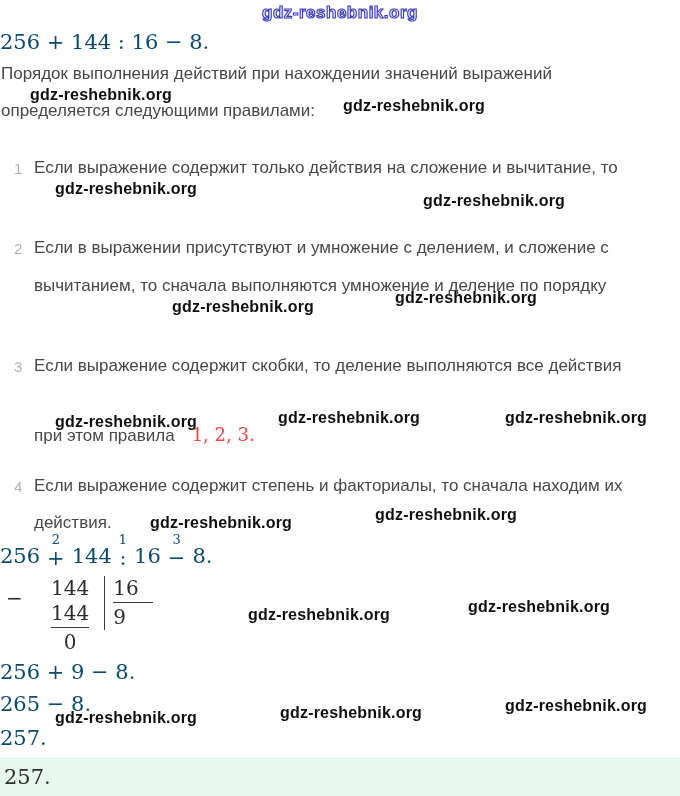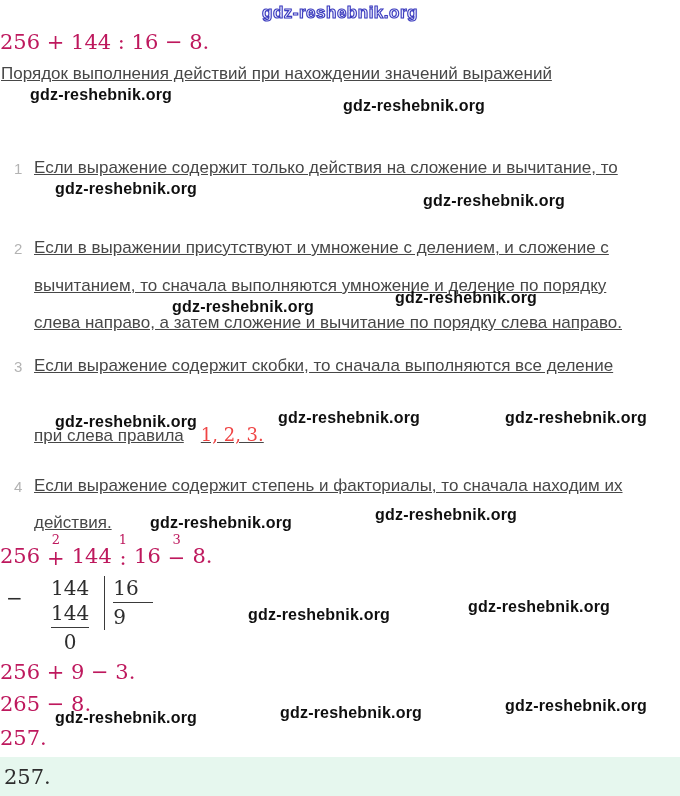--- a/index.html
+++ b/index.html
@@ -16,29 +16,28 @@
   .wm-top{
     position:absolute;left:50%;top:3px;transform:translateX(-50%);
     font-family:"Liberation Sans",sans-serif;font-size:17px;font-weight:700;
     letter-spacing:0.5px;color:#eef0ff;-webkit-text-stroke:1.1px #3d3dbe;
     text-shadow:0 0 1px #5252c8;white-space:nowrap;
   }
   
   .txt{
     position:absolute;font-size:17px;line-height:19px;color:#474747;
     white-space:nowrap;
-    text-decoration:underline;
   }
   .rnum{
     position:absolute;font-size:15px;color:#b3b3b3;line-height:19px;
   }
   
   .math{
     position:absolute;font-family:"DejaVu Serif","Liberation Serif",serif;
-    font-size:21px;color:#be185d;white-space:nowrap;line-height:24px;
+    font-size:21px;color:#0c4a6e;white-space:nowrap;line-height:24px;
   }
   .mathinline{
     font-family:"DejaVu Serif","Liberation Serif",serif;
     font-size:18px;color:#ef4444;margin-left:17px;
   }
   
   .annotated{display:flex;align-items:flex-end;gap:7px;}
   .opwrap{display:inline-flex;flex-direction:column;align-items:center;line-height:20px;}
   .sup{font-size:13px;line-height:13px;margin-bottom:2px;}
   
@@ -67,41 +66,41 @@
 <body>
 
 <div class="page">
 
   <div class="wm-top">gdz-reshebnik.org</div>
 
   <div class="math" style="left:0;top:30px">256 + 144 : 16 − 8.</div>
 
   <div class="txt" style="left:1px;top:64px">Порядок выполнения действий при нахождении значений выражений</div>
   <div class="wm" style="left:30px;top:86px">gdz-reshebnik.org</div>
+  <div class="txt" style="left:1px;top:101px">определяется следующими правилами:</div>
   <div class="wm" style="left:343px;top:97px">gdz-reshebnik.org</div>
 
   <div class="rnum" style="left:14px;top:159px">1</div>
   <div class="txt" style="left:34px;top:158px">Если выражение содержит только действия на сложение и вычитание, то</div>
   <div class="wm" style="left:55px;top:180px">gdz-reshebnik.org</div>
   <div class="wm" style="left:423px;top:192px">gdz-reshebnik.org</div>
 
   <div class="rnum" style="left:14px;top:239px">2</div>
   <div class="txt" style="left:34px;top:276px">вычитанием, то сначала выполняются умножение и деление по порядку</div>
   <div class="txt" style="left:34px;top:238px">Если в выражении присутствуют и умножение с делением, и сложение с</div>
   <div class="wm" style="left:395px;top:289px">gdz-reshebnik.org</div>
   <div class="wm" style="left:172px;top:298px">gdz-reshebnik.org</div>
-  <div class="txt" style="left:34px;top:313px">слева направо, а затем сложение и вычитание по порядку слева направо.</div>
 
   <div class="rnum" style="left:14px;top:357px">3</div>
-  <div class="txt" style="left:34px;top:356px">Если выражение содержит скобки, то сначала выполняются все деление</div>
+  <div class="txt" style="left:34px;top:356px">Если выражение содержит скобки, то деление выполняются все действия</div>
   <div class="wm" style="left:55px;top:413px">gdz-reshebnik.org</div>
   <div class="wm" style="left:278px;top:409px">gdz-reshebnik.org</div>
   <div class="wm" style="left:505px;top:409px">gdz-reshebnik.org</div>
   <div class="txt" style="left:34px;top:425px">
-    <span>при слева правила</span><span class="mathinline">1, 2, 3.</span>
+    <span>при этом правила</span><span class="mathinline">1, 2, 3.</span>
   </div>
 
   <div class="rnum" style="left:14px;top:477px">4</div>
   <div class="txt" style="left:34px;top:476px">Если выражение содержит степень и факториалы, то сначала находим их</div>
   <div class="txt" style="left:34px;top:513px">действия.</div>
   <div class="wm" style="left:150px;top:514px">gdz-reshebnik.org</div>
   <div class="wm" style="left:375px;top:506px">gdz-reshebnik.org</div>
 
   <div class="math annotated" style="left:0;top:533px">
     <span>256</span>
@@ -130,21 +129,21 @@
       <div class="div-remainder">0</div>
     </div>
     <div class="div-right">
       <div class="div-divisor">16</div>
       <div class="div-quotient">9</div>
     </div>
   </div>
   <div class="wm" style="left:248px;top:606px">gdz-reshebnik.org</div>
   <div class="wm" style="left:468px;top:598px">gdz-reshebnik.org</div>
 
-  <div class="math" style="left:0;top:660px">256 + 9 − 3.</div>
+  <div class="math" style="left:0;top:660px">256 + 9 − 8.</div>
   <div class="math" style="left:0;top:692px">265 − 8.</div>
   <div class="wm" style="left:55px;top:709px">gdz-reshebnik.org</div>
   <div class="wm" style="left:280px;top:704px">gdz-reshebnik.org</div>
   <div class="wm" style="left:505px;top:697px">gdz-reshebnik.org</div>
   <div class="math" style="left:0;top:726px">257.</div>
 
   <div class="answer-band">
     <span class="val">257.</span>
   </div>
 

